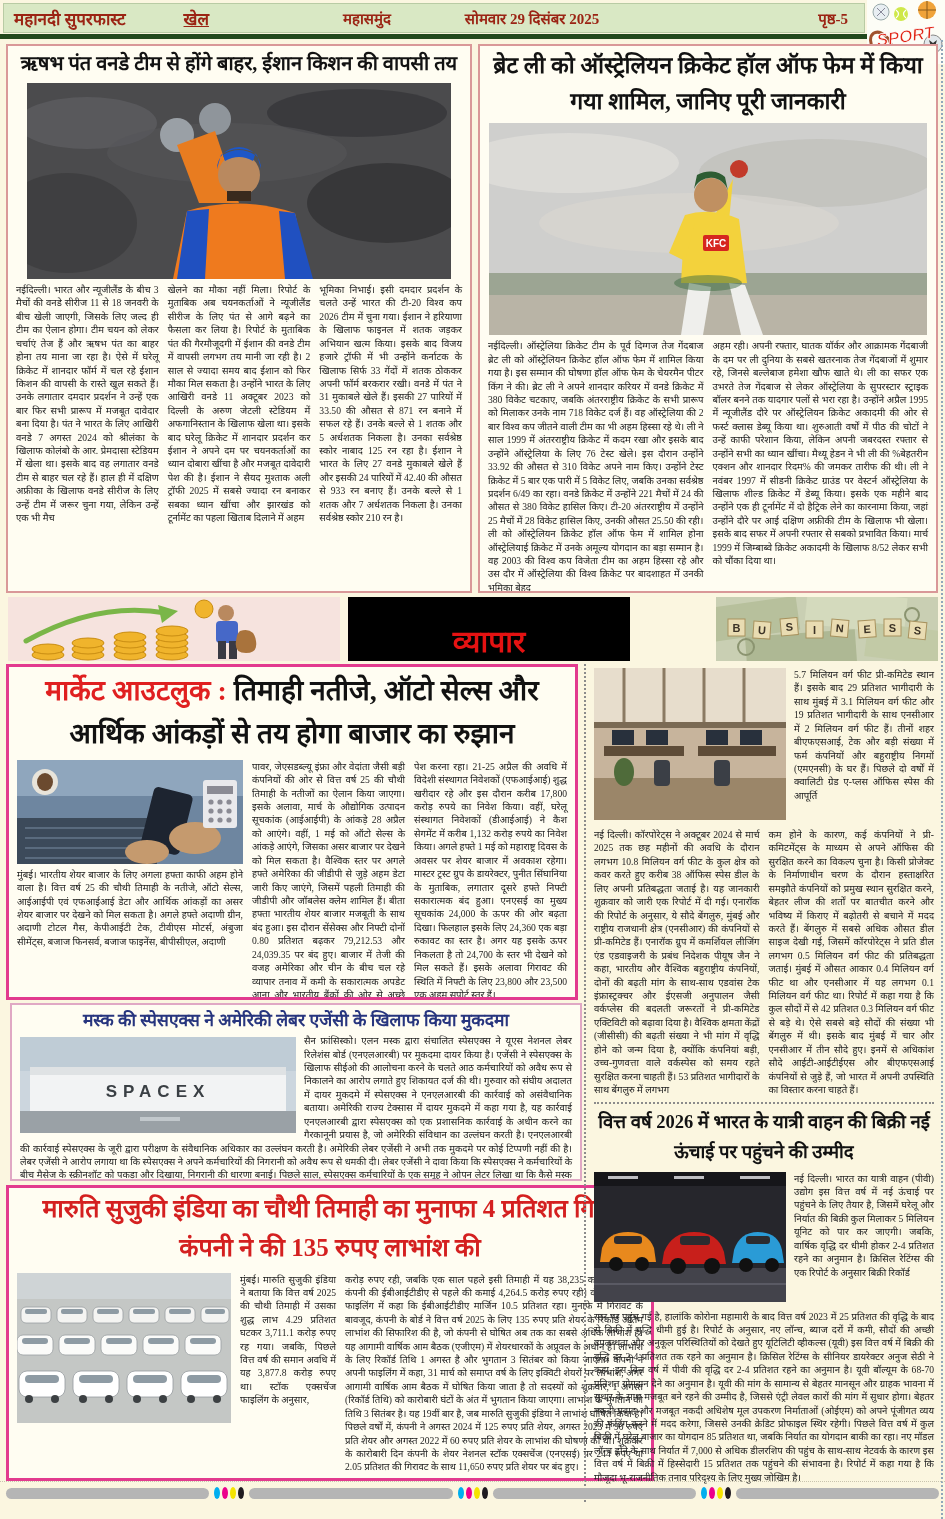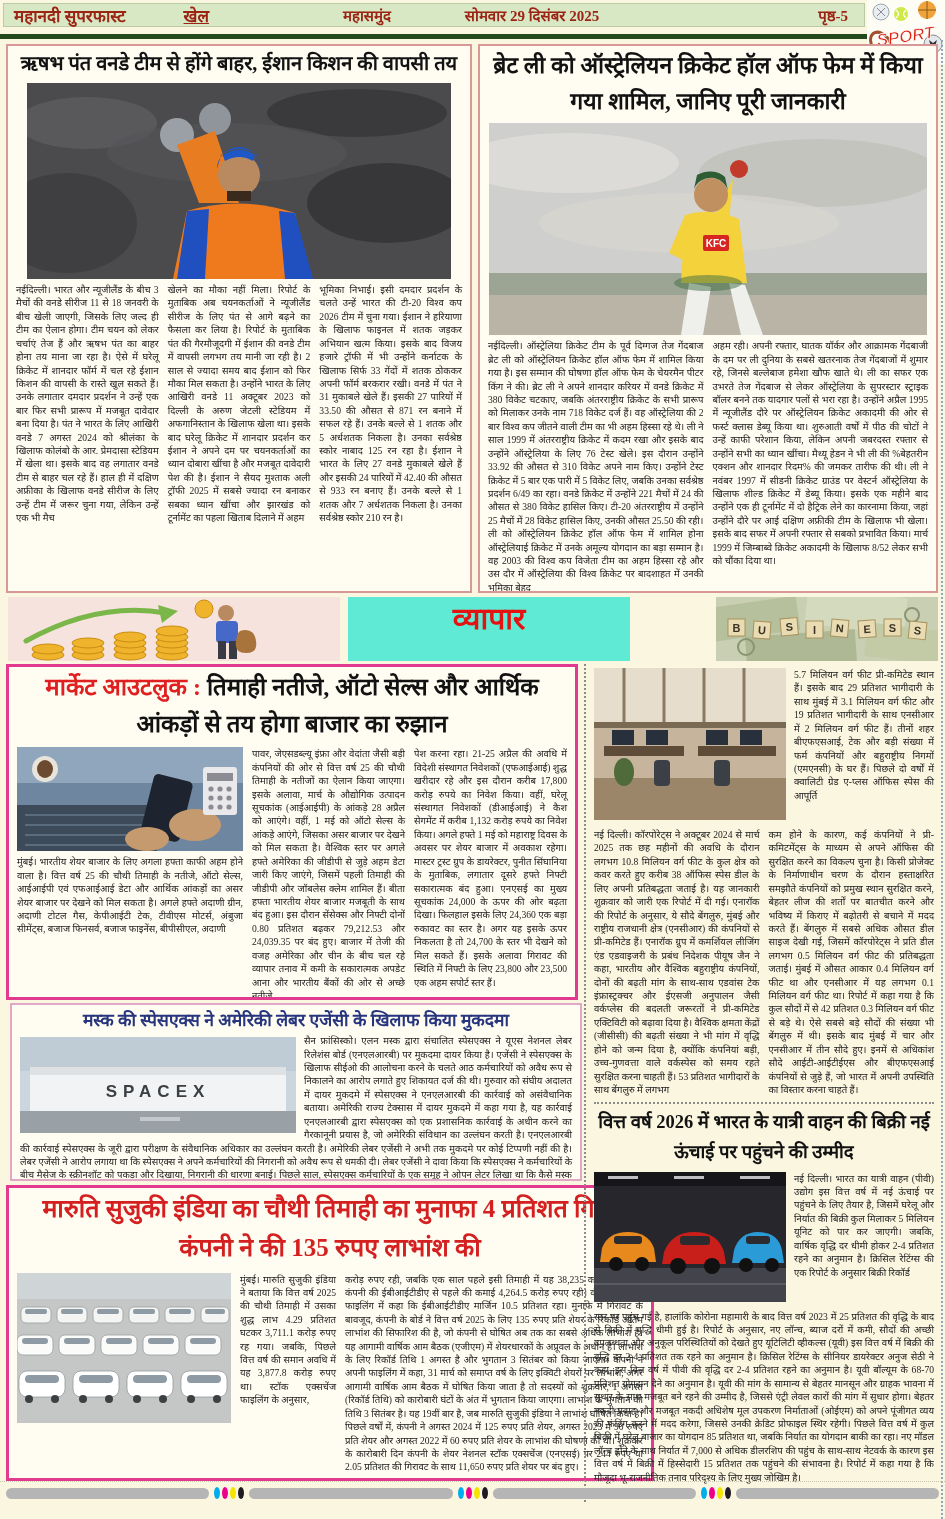--- a/index.html
+++ b/index.html
@@ -1,19 +1,19 @@
 <!DOCTYPE html>
 <html><head>
 <meta charset="utf-8">
 <style>
   html,body{margin:0;padding:0;background:#e8e4d0;}
   #page{position:relative;width:945px;height:1519px;background:#fbf6e0;overflow:hidden;
         font-family:"Liberation Serif","DejaVu Serif",serif;color:#1d1d1d;}
   
-  .masthead{position:absolute;top:3px;left:3px;width:862px;height:24px;background:#d9e8c4;
+  .masthead{position:absolute;top:3px;left:3px;width:862px;height:30px;background:#d9e8c4;
             display:flex;align-items:center;gap:4px;padding:0 10px;box-sizing:border-box;
             color:#9b2414;font-weight:bold;border:1px solid #b9cba4;}
   .mh-paper{font-size:17px;}
   .mh-section{font-size:17px;margin-left:54px;text-decoration:underline;}
   .mh-city{font-size:15px;margin-left:130px;}
   .mh-date{font-size:15px;margin-left:70px;}
   .mh-page{font-size:15px;margin-left:auto;margin-right:6px;}
   .greenbar{position:absolute;top:34px;left:0;width:945px;height:5px;background:#23491d;}
   .sport-logo{position:absolute;top:0;right:0;width:78px;height:64px;background:#fdfdf6;}
   .cutline{position:absolute;top:40px;bottom:0;right:2px;border-left:2px dotted #8fa7bb;}
@@ -23,21 +23,21 @@
   .pinkbox{border:3px solid #e23a8e;}
   .headline{font-weight:bold;text-align:center;color:#121212;line-height:1.55;}
   .h-top{font-size:20px;letter-spacing:0;}
   .photo{display:block;margin:4px auto;border-radius:7px;}
   .cols{display:flex;gap:9px;}
   .bodytxt{font-size:9.6px;line-height:1.40;text-align:justify;color:#222;}
   .col{flex:1;}
 
   
   .banner-item{position:absolute;top:597px;height:64px;overflow:hidden;}
-  .vyapar{background:#5eead4;display:flex;align-items:flex-start;justify-content:center;}
+  .vyapar{background:#000000;display:flex;align-items:flex-end;justify-content:center;}
   .vyapar span{color:#e51212;font-weight:bold;font-size:30px;}
 
   .red{color:#e02020;}
   .blue-h{color:#27357e;}
   .red-h{color:#d42020;}
 
   
   .rail{position:absolute;left:584px;top:664px;width:354px;height:838px;box-sizing:border-box;
         border-left:2px dotted #8b8b8b;padding:0 4px 0 8px;overflow:hidden;}
   .rail .headline{font-size:18.5px;line-height:1.6;}
@@ -223,21 +223,21 @@
           </g>
         <g transform="translate(194 24) rotate(6)">
             <rect width="17" height="17" fill="#e9dcb2" stroke="#a8925e"></rect>
             <text x="8.5" y="12.5" text-anchor="middle">S</text>
           </g>
       </g>
     </svg>
   </div>
 
   <div class="artbox pinkbox" style="left:6px;top:664px;width:572px;height:336px;">
-    <div class="headline" style="font-size:24px;">
+    <div class="headline" style="font-size:28px;">
       <span class="red">मार्केट आउटलुक :</span><span> तिमाही नतीजे, ऑटो सेल्स और आर्थिक आंकड़ों से तय होगा बाजार का रुझान</span>
     </div>
     <div class="cols" style="margin-top:4px;">
       <div class="mk-col1">
         <div>
           <svg width="226" height="104" viewBox="0 0 226 104">
             <rect width="226" height="104" fill="#6e86a0"></rect>
             <rect x="0" y="0" width="226" height="36" fill="#8fa6bd"></rect>
             <rect x="0" y="58" width="140" height="46" fill="#3c4a5a"></rect>
             <g stroke="#5a6b7e" stroke-width="2">

